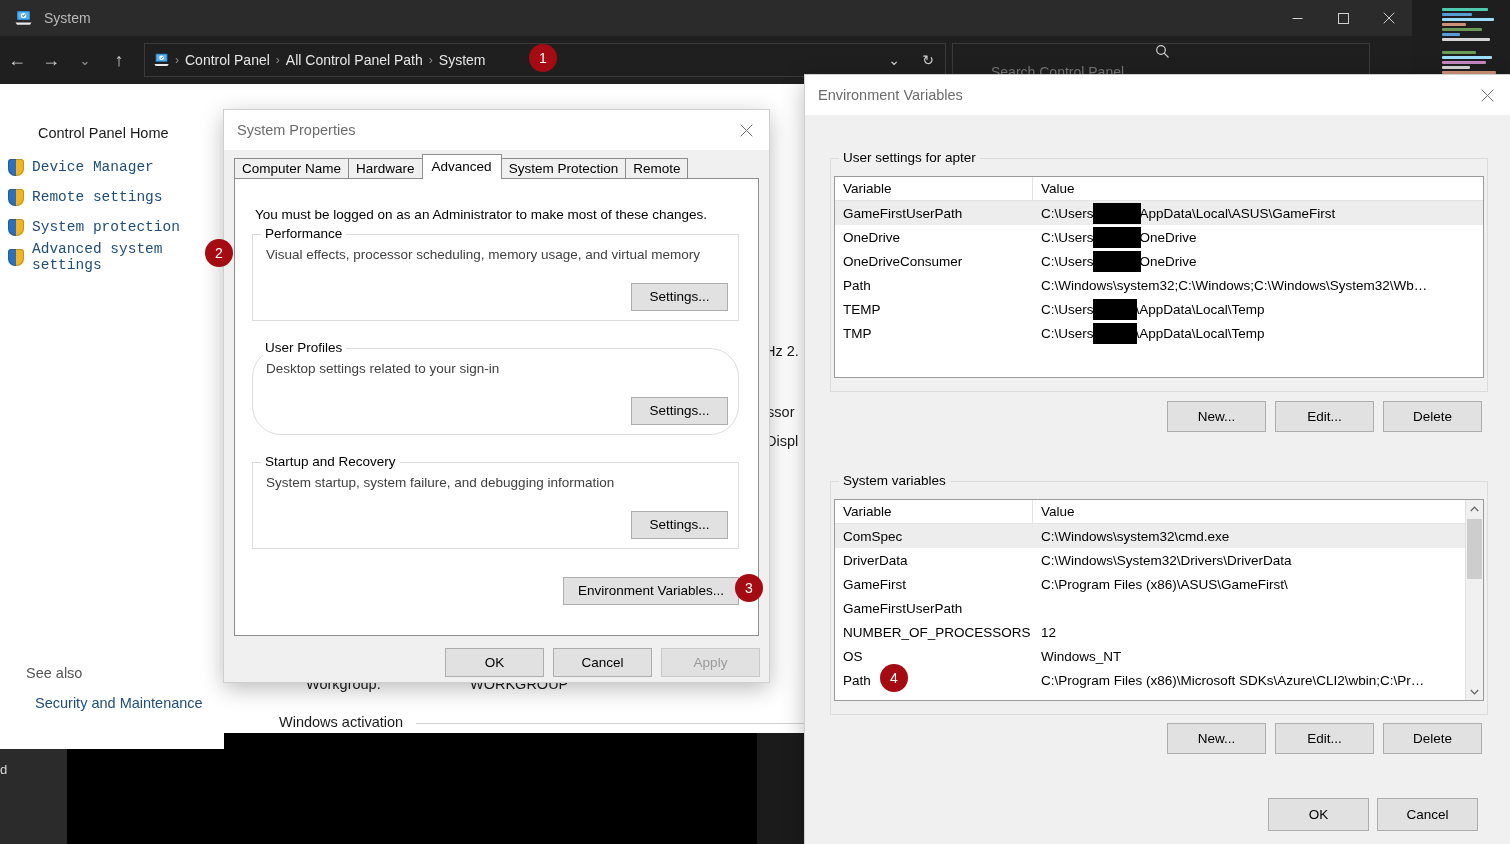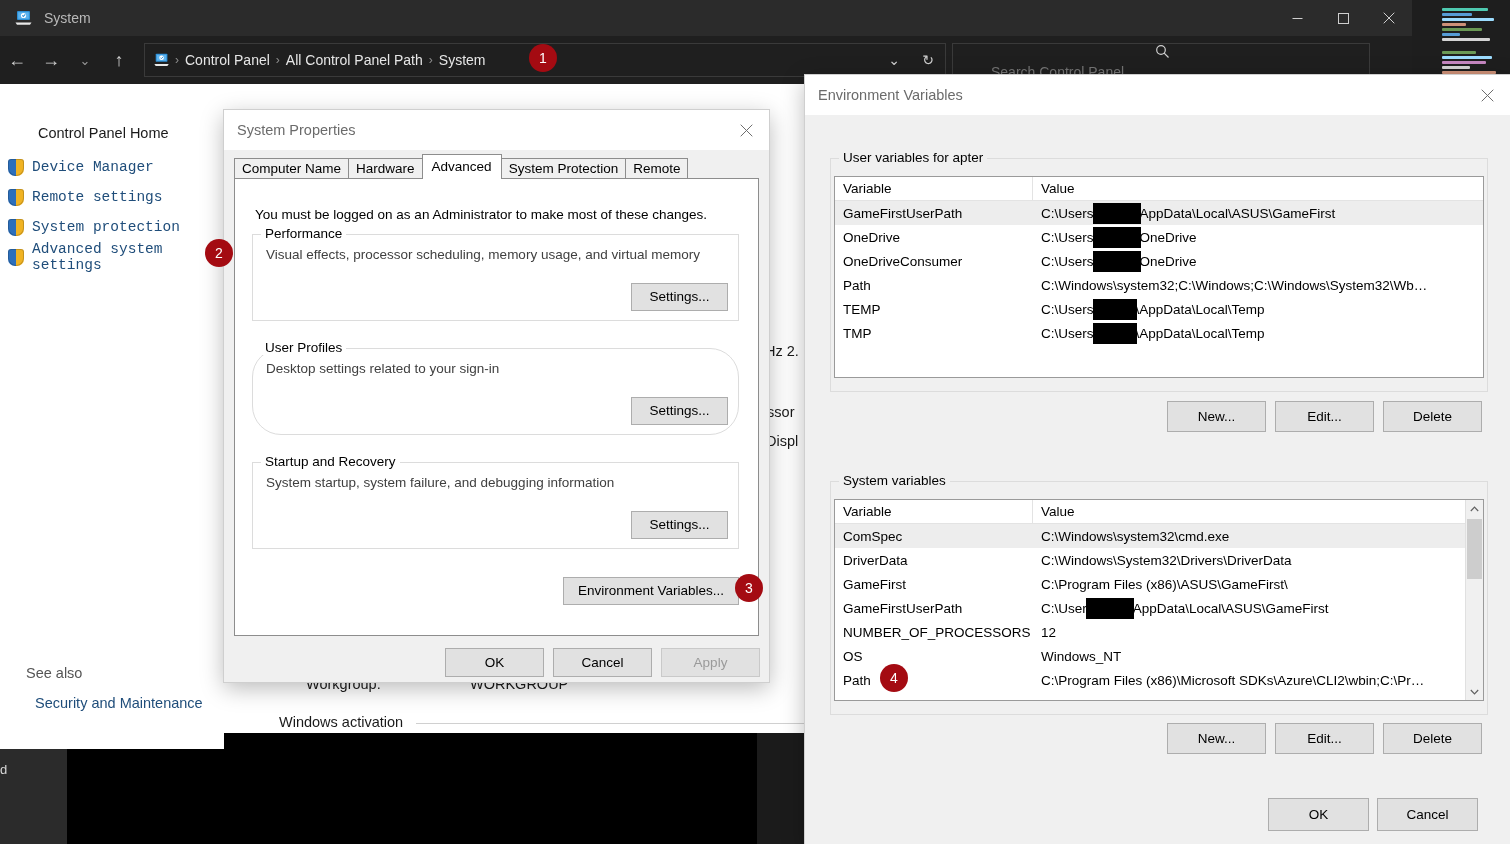--- a/index.html
+++ b/index.html
@@ -657,21 +657,21 @@
     <span class="t">Environment Variables</span>
     <div class="dlg-close">
       <svg width="13" height="13" viewBox="0 0 13 13">
           <line x1="0.7" y1="0.7" x2="12.3" y2="12.3" stroke="currentColor" stroke-width="1"></line>
           <line x1="12.3" y1="0.7" x2="0.7" y2="12.3" stroke="currentColor" stroke-width="1"></line>
         </svg>
     </div>
   </div>
 
   <div class="env-group" style="left:25px; top:83px; width:656px; height:232px;">
-    <span class="gb-title">User variables for apter</span>
+    <span class="gb-title">User settings for apter</span>
 
     <div class="lv" style="left:3px; top:17px; width:648px; height:200px;">
       <div class="lv-head">
         <div class="cell c1">Variable</div>
         <div class="cell c2">Value</div>
       </div>
 
       <div class="lv-row sel">
         <div class="cell c1">GameFirstUserPath</div>
         <div class="cell c2"><span>C:\Users</span><span class="redact" style="width:48px"></span><span>AppData\Local\ASUS\GameFirst</span></div>
@@ -719,21 +719,20 @@
       <div class="lv-row" style="padding-right:17px;">
         <div class="cell c1">DriverData</div>
         <div class="cell c2">C:\Windows\System32\Drivers\DriverData</div>
       </div>
       <div class="lv-row" style="padding-right:17px;">
         <div class="cell c1">GameFirst</div>
         <div class="cell c2">C:\Program Files (x86)\ASUS\GameFirst\</div>
       </div>
       <div class="lv-row" style="padding-right:17px;">
         <div class="cell c1">GameFirstUserPath</div>
-        <div class="cell c2"><span>C:\User</span><span class="redact" style="width:48px"></span><span>AppData\Local\ASUS\GameFirst</span></div>
       </div>
       <div class="lv-row" style="padding-right:17px;">
         <div class="cell c1">NUMBER_OF_PROCESSORS</div>
         <div class="cell c2">12</div>
       </div>
       <div class="lv-row" style="padding-right:17px;">
         <div class="cell c1">OS</div>
         <div class="cell c2">Windows_NT</div>
       </div>
       <div class="lv-row" style="padding-right:17px;">

